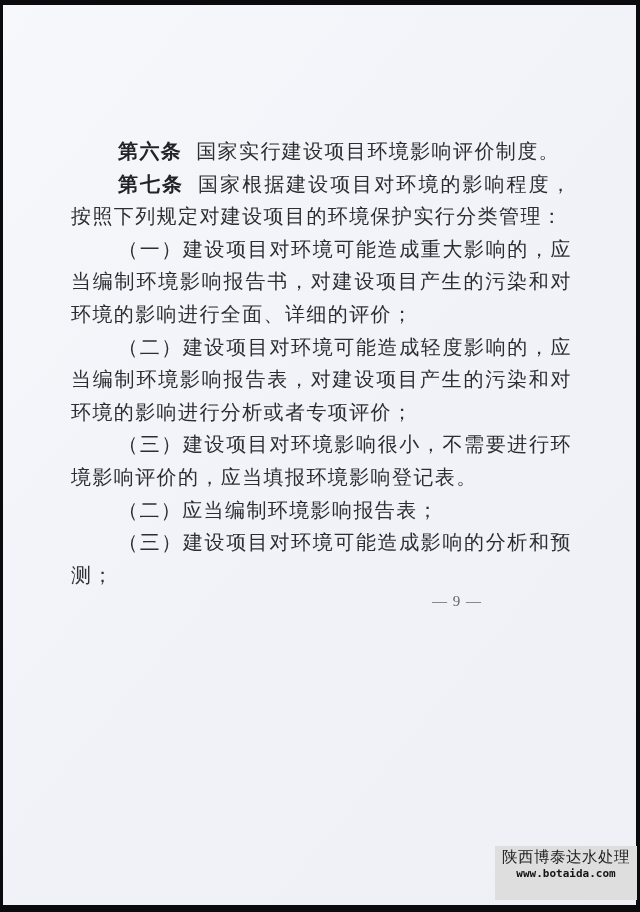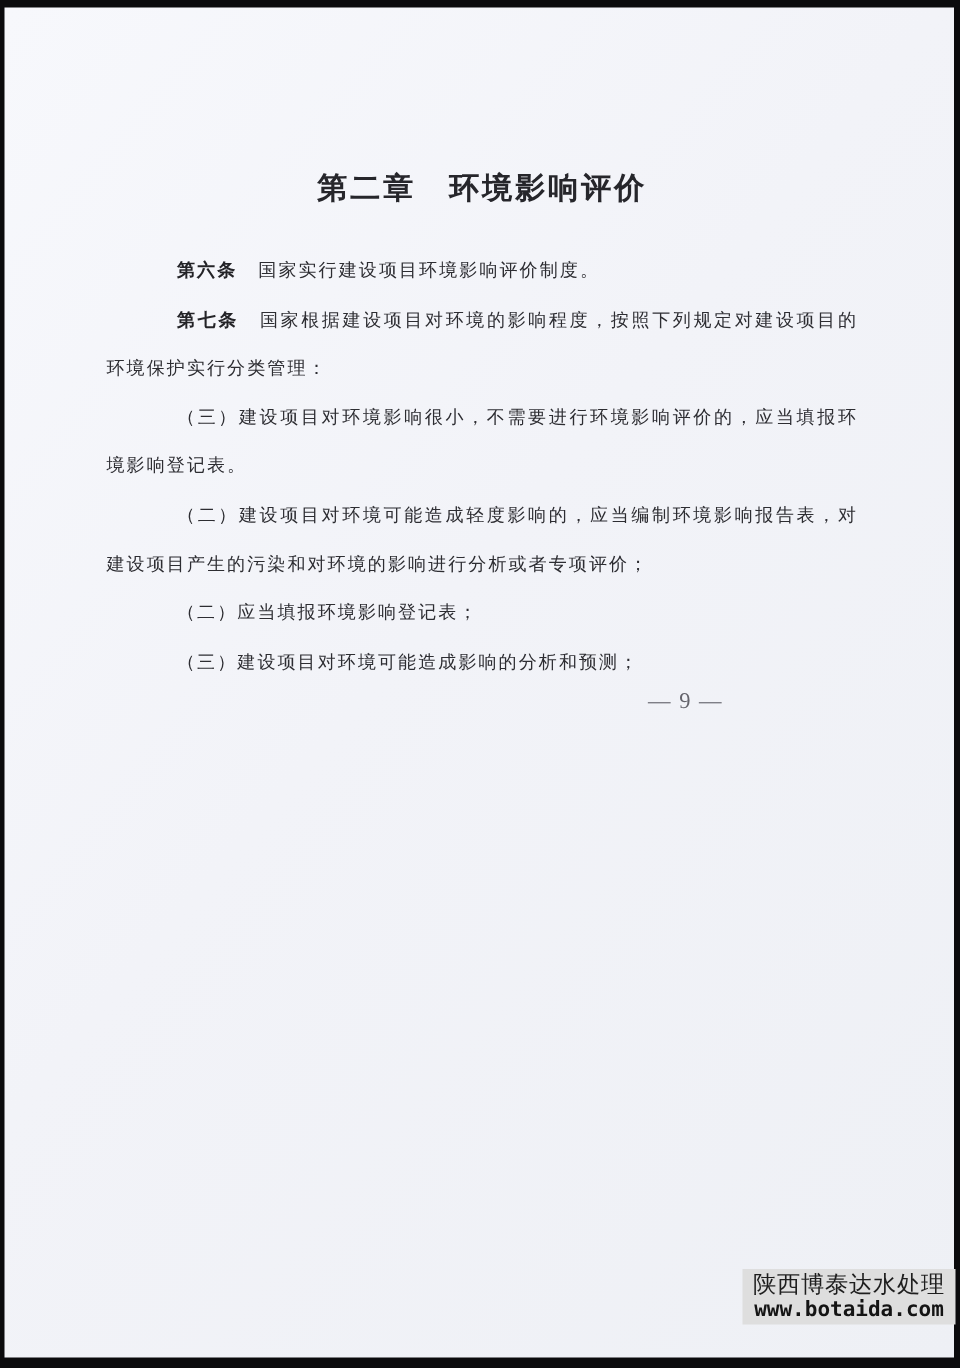--- a/index.html
+++ b/index.html
@@ -33,26 +33,25 @@
     margin: 0;
     text-align: center;
     font-size: 20px;
     font-weight: bold;
     letter-spacing: 2px;
     line-height: 30px;
     color: #26262b;
   }
   .body-text {
     margin-top: 24px;
-    font-size: 12px;
+    font-size: 20px;
     line-height: 32.6px;
     letter-spacing: 1.4px;
     color: #2d2d32;
     text-align: justify;
-    font-family: Liberation Mono, monospace;
   }
   .para {
     margin: 0;
     text-indent: 47px;
   }
   .para b.term {
     font-weight: bold;
     color: #232327;
     margin-right: 14px;
   }
@@ -64,51 +63,51 @@
     letter-spacing: 1px;
     color: #64646c;
   }
   .watermark {
     position: absolute;
     top: 846px;
     right: 3px;
     width: 142px;
     box-sizing: border-box;
     background: #dedede;
-    padding: 2px 2px 1px 2px;
+    padding: 2px 2px 18px 2px;
     text-align: center;
   }
   .watermark .co {
     font-family: "Liberation Sans", "DejaVu Sans", sans-serif;
     font-size: 15.5px;
     line-height: 17px;
     letter-spacing: 0.5px;
     color: #1e1e1e;
   }
   .watermark .url {
     font-family: "DejaVu Sans Mono", monospace;
-    font-size: 14px;
+    font-size: 11px;
     font-weight: bold;
     line-height: 17px;
     color: #141414;
   }
 </style>
 </head>
 <body>
 
 <div class="scan">
   <div class="page">
-    <h1 class="chapter-title">第二章　环境影响评价</h1>
 
     <div class="body-text" id="paragraphs">
         <p class="para"><b class="term">第六条</b>国家实行建设项目环境影响评价制度。</p>
         <p class="para"><b class="term">第七条</b>国家根据建设项目对环境的影响程度，按照下列规定对建设项目的环境保护实行分类管理：</p>
+        <p class="para">（一）建设项目对环境可能造成重大影响的，应当编制环境影响报告书，对建设项目产生的污染和对环境的影响进行全面、详细的评价；</p>
+        <p class="para">（二）建设项目对环境可能造成轻度影响的，应当编制环境影响报告表，对建设项目产生的污染和对环境的影响进行分析或者专项评价；</p>
         <p class="para">（三）建设项目对环境影响很小，不需要进行环境影响评价的，应当填报环境影响登记表。</p>
-        <p class="para">（二）建设项目对环境可能造成轻度影响的，应当编制环境影响报告表，对建设项目产生的污染和对环境的影响进行分析或者专项评价；</p>
-        <p class="para">（二）应当填报环境影响登记表；</p>
+        <p class="para">（二）应当编制环境影响报告表；</p>
         <p class="para">（三）建设项目对环境可能造成影响的分析和预测；</p>
       </div>
 
     <div class="page-number">— 9 —</div>
   </div>
 
   <div class="watermark">
     <div class="co">陕西博泰达水处理</div>
     <div class="url">www.botaida.com</div>
   </div>

